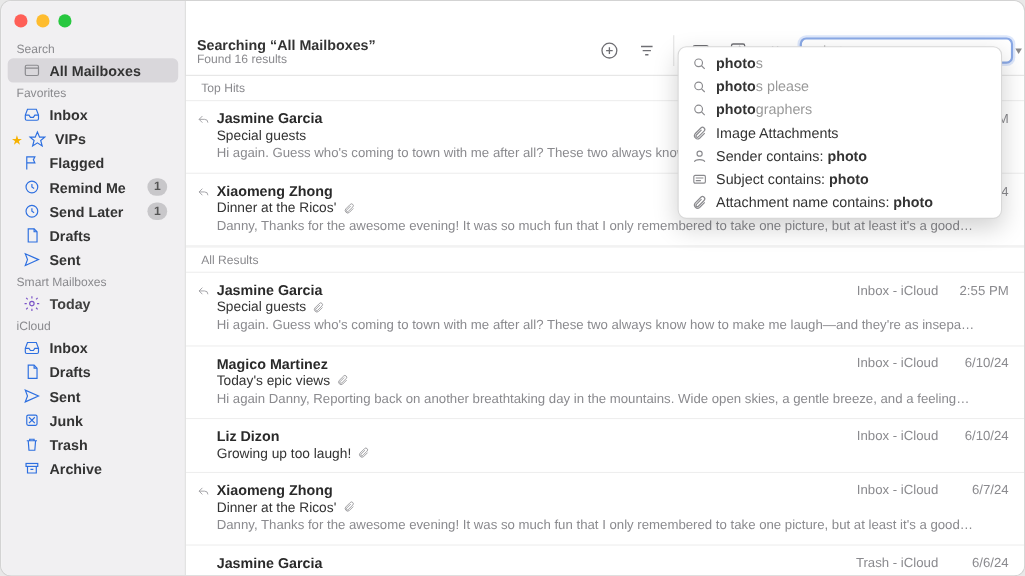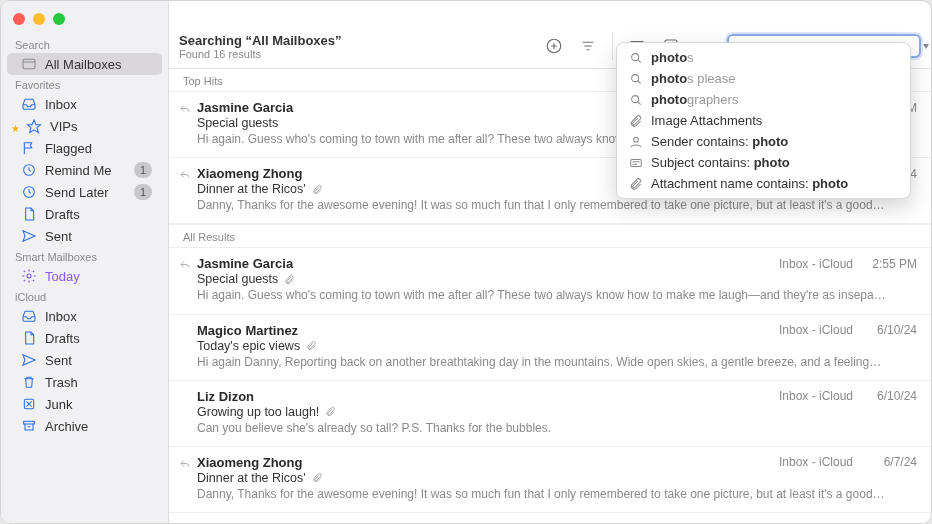--- a/index.html
+++ b/index.html
@@ -4,21 +4,21 @@
 <style>
   * { box-sizing: border-box; margin: 0; padding: 0; }
   html, body { width: 932px; height: 524px; overflow: hidden; font-family: -apple-system, "Helvetica Neue", Arial, sans-serif; font-size: 13px; color: #2a2a2a; background:#e8e8e8; }
   .window { width: 932px; height: 524px; background: #fff; border:1px solid #d3d3d3; border-radius:10px; overflow:hidden; display:flex; position:relative; }
   
   .sidebar { width:168px; background:#f1f0f2; border-right:1px solid #dedede; display:flex; flex-direction:column; padding-top:6px; }
   .traffic { display:flex; gap:8px; padding:6px 12px 10px; }
   .dot { width:12px; height:12px; border-radius:50%; }
   .red{background:#ff5f57}.yellow{background:#febc2e}.green{background:#28c840}
   .side-sec-label { font-size:11px; color:#8a8a8e; padding:4px 14px 2px; }
-  .side-item { display:flex; align-items:flex-end; gap:8px; padding:3px 10px 3px 14px; margin:0 6px; border-radius:5px; color:#333; position:relative; }
+  .side-item { display:flex; align-items:flex-end; gap:8px; padding:3px 10px 3px 14px; margin:0 6px; border-radius:5px; color:#333; position:relative;font-weight:bold; }
   .side-item.sel { background:#d9d7db; }
   .side-item .label { flex:1; white-space:nowrap; overflow:hidden; text-overflow:ellipsis; }
   .side-icon { width:16px; height:16px; flex:none; display:flex; align-items:center; justify-content:center; }
   .side-icon svg { width:16px; height:16px; stroke:#2d6fe0; fill:none; stroke-width:1.6; }
   .side-item.gray svg { stroke:#8a8a8e; }
   .side-item .badge { background:#c8c7ca; color:#555; font-size:11px; min-width:18px; height:16px; border-radius:8px; display:flex; align-items:center; justify-content:center; padding:0 5px; }
   .star { color:#f6b100; font-size:10px; margin-left:-10px; margin-right:-2px;}
   
   .main { flex:1; display:flex; flex-direction:column; min-width:0; }
   .toolbar { height:45px; border-bottom:1px solid #e3e3e3; display:flex; align-items:center; padding:0 10px; gap:10px;margin-top:23px; }
@@ -134,21 +134,21 @@
     <div class="side-item">
       <span class="side-icon">
           <svg viewBox="0 0 24 24">
             <path d="M3 20l18-8L3 4l3 8z"></path>
           </svg>
         </span>
       <span class="label">Sent</span>
     </div>
 
     <div class="side-sec-label">Smart Mailboxes</div>
-    <div class="side-item" style="color:#8b5cf6">
+    <div class="side-item" style="color:#404040">
       <span class="side-icon">
           <svg viewBox="0 0 24 24" style="stroke:#7a52c7">
             <circle cx="12" cy="12" r="3"></circle>
             <path d="M12 2v3M12 19v3M4.2 4.2l2.1 2.1M17.7 17.7l2.1 2.1M2 12h3M19 12h3M4.2 19.8l2.1-2.1M17.7 6.3l2.1-2.1"></path>
           </svg>
         </span>
       <span class="label">Today</span>
     </div>
 
     <div class="side-sec-label">iCloud</div>
@@ -174,33 +174,33 @@
       <span class="side-icon">
           <svg viewBox="0 0 24 24">
             <path d="M3 20l18-8L3 4l3 8z"></path>
           </svg>
         </span>
       <span class="label">Sent</span>
     </div>
     <div class="side-item">
       <span class="side-icon">
           <svg viewBox="0 0 24 24">
-            <path d="M5 7h14M9 7V5h6v2M7 7l1 13h8l1-13"></path>
-          </svg>
-        </span>
-      <span class="label">Trash</span>
-    </div>
-    <div class="side-item">
-      <span class="side-icon">
-          <svg viewBox="0 0 24 24">
             <rect x="5" y="5" width="14" height="14" rx="2"></rect>
             <path d="M8 8l8 8M16 8l-8 8"></path>
           </svg>
         </span>
       <span class="label">Junk</span>
+    </div>
+    <div class="side-item">
+      <span class="side-icon">
+          <svg viewBox="0 0 24 24">
+            <path d="M5 7h14M9 7V5h6v2M7 7l1 13h8l1-13"></path>
+          </svg>
+        </span>
+      <span class="label">Trash</span>
     </div>
     <div class="side-item">
       <span class="side-icon">
           <svg viewBox="0 0 24 24">
             <rect x="4" y="5" width="16" height="4"></rect>
             <path d="M6 9v9h12V9M10 13h4"></path>
           </svg>
         </span>
       <span class="label">Archive</span>
     </div>
@@ -329,21 +329,20 @@
       <span class="sender">Liz Dizon</span>
       <span class="loc">Inbox - iCloud</span>
       <span class="time">6/10/24</span>
     </div>
     <div class="subj">
               <span>Growing up too laugh!</span>
               <svg class="attach" viewBox="0 0 24 24">
                 <path d="M20 12l-8 8a5 5 0 0 1-7-7l9-9a3.5 3.5 0 0 1 5 5l-9 9a2 2 0 0 1-3-3l8-8"></path>
               </svg>
             </div>
-    <div class="prev">Can you believe she's already so tall? P.S. Thanks for the bubbles.</div>
   </div>
           <div class="msg">
     <svg class="reply" viewBox="0 0 24 24">
               <path d="M10 5L4 11l6 6M4 11h10a6 6 0 0 1 6 6"></path>
             </svg>
     <div class="row1">
       <span class="sender">Xiaomeng Zhong</span>
       <span class="loc">Inbox - iCloud</span>
       <span class="time">6/7/24</span>
     </div>

